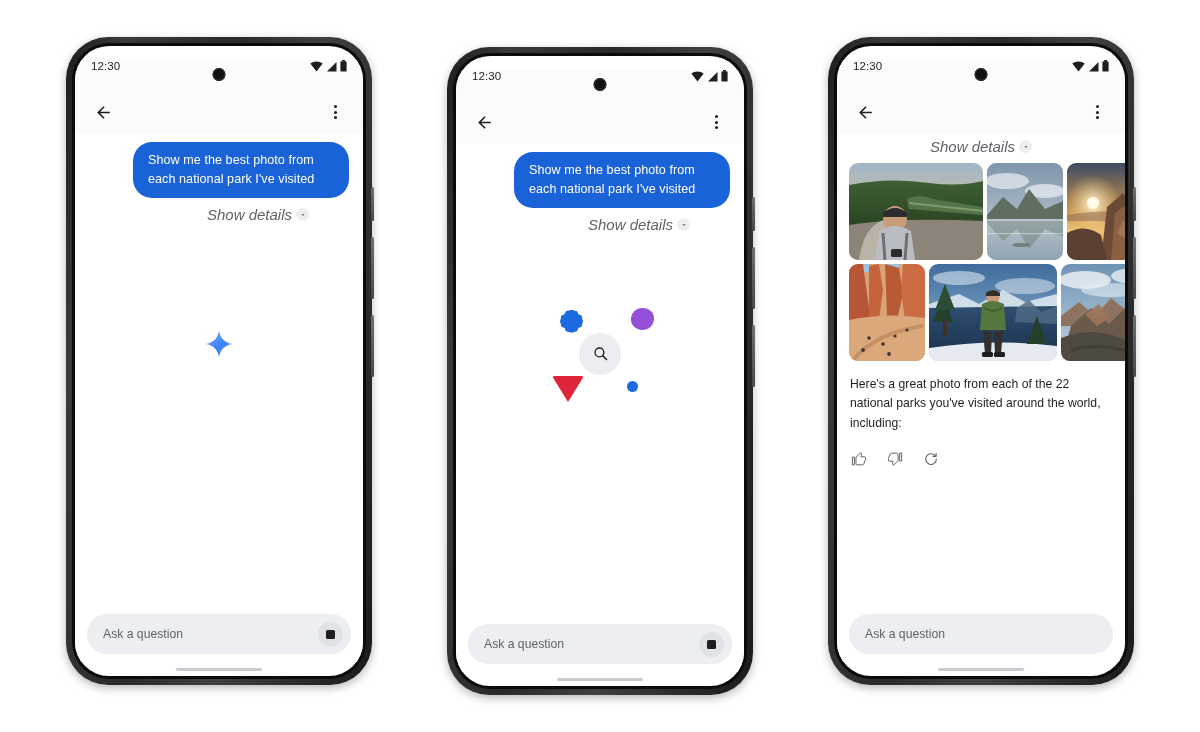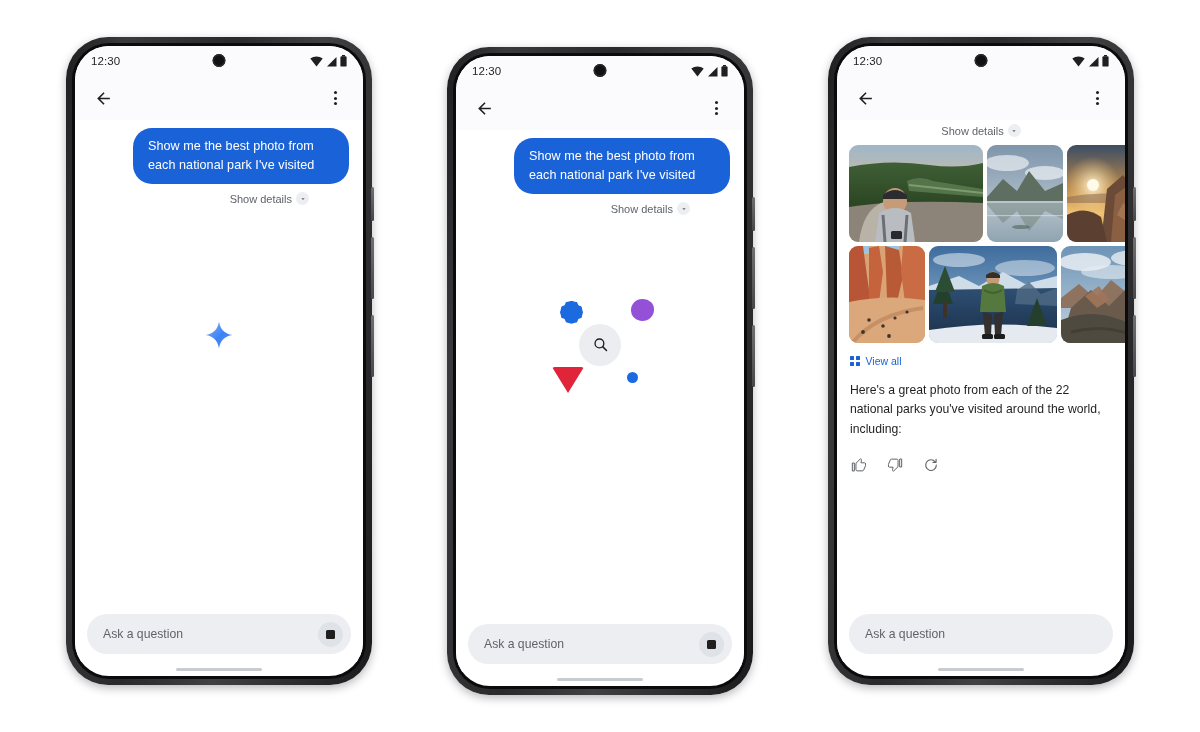--- a/index.html
+++ b/index.html
@@ -65,25 +65,26 @@
     overflow: hidden;
     display: flex;
     flex-direction: column;
   }
 
   
   .statusbar {
     height: 30px;
     flex: 0 0 auto;
     display: flex;
-    align-items: center;
+    align-items: flex-start;
     justify-content: space-between;
     padding: 0 16px;
     position: relative;
     background: #fbfbfd;
+    margin-top: 14px;
   }
   .status-time {
     font-size: 11.5px;
     color: #1f1f1f;
     letter-spacing: .1px;
   }
   .punch-hole {
     position: absolute;
     left: 50%;
     top: 8px;
@@ -147,23 +148,24 @@
     line-height: 1.52;
     letter-spacing: .05px;
   }
 
   .show-details {
     display: flex;
     align-items: center;
     justify-content: center;
     gap: 4px;
     margin-top: 10px;
-    font-size: 11px;
+    font-size: 15px;
     color: #5f6368;
     cursor: pointer;
+    font-style: italic;
   }
   .show-details.right-aligned {
     justify-content: flex-end;
     padding-right: 54px;
     margin-top: 8px;
   }
   .chev-circle {
     width: 13px;
     height: 13px;
     border-radius: 50%;
@@ -713,29 +715,20 @@
                   <path d="M0 52 L18 38 L34 52 L50 34 L70 50 L98 40 L98 62 L0 62Z" fill="#8d7360"></path>
                   <path d="M10 62 L30 44 L48 60 L66 42 L88 58 L98 52 L98 97 L0 97Z" fill="#6a5a4c"></path>
                   <path d="M24 50 L38 40 L48 54 L36 62Z" fill="#a0755a" opacity=".9"></path>
                   <path d="M0 74 Q30 62 60 74 Q80 82 98 74 L98 97 L0 97Z" fill="#4e4a40"></path>
                   <path d="M10 86 Q40 78 70 88" stroke="#3e3a32" stroke-width="3" fill="none" opacity=".7"></path>
                 </svg>
               </div>
             </div>
           </div>
 
-          <div class="view-all">
-            <span class="grid-icon">
-                <i></i>
-                <i></i>
-                <i></i>
-                <i></i>
-              </span>
-            <span>View all</span>
-          </div>
 
           <div class="answer">Here's a great photo from each of the 22 national parks you've visited around the world, including:</div>
 
 
           <div class="feedback">
             <span class="fb-btn">
               <svg width="16" height="16" viewBox="0 0 24 24">
                   <path d="M2 21h3V9H2v12zM22 10.5c0-1-.8-1.8-1.8-1.8h-5.3l.8-3.9.03-.3c0-.4-.17-.8-.44-1.06L14.4 2.5 7.96 8.96c-.35.35-.55.82-.55 1.32V19c0 1 .8 1.8 1.8 1.8h8.1c.75 0 1.4-.45 1.67-1.1l2.72-6.36c.08-.2.12-.42.12-.64V10.5z" fill="none" stroke="#5f6368" stroke-width="1.5"></path>
                 </svg>
             </span>

